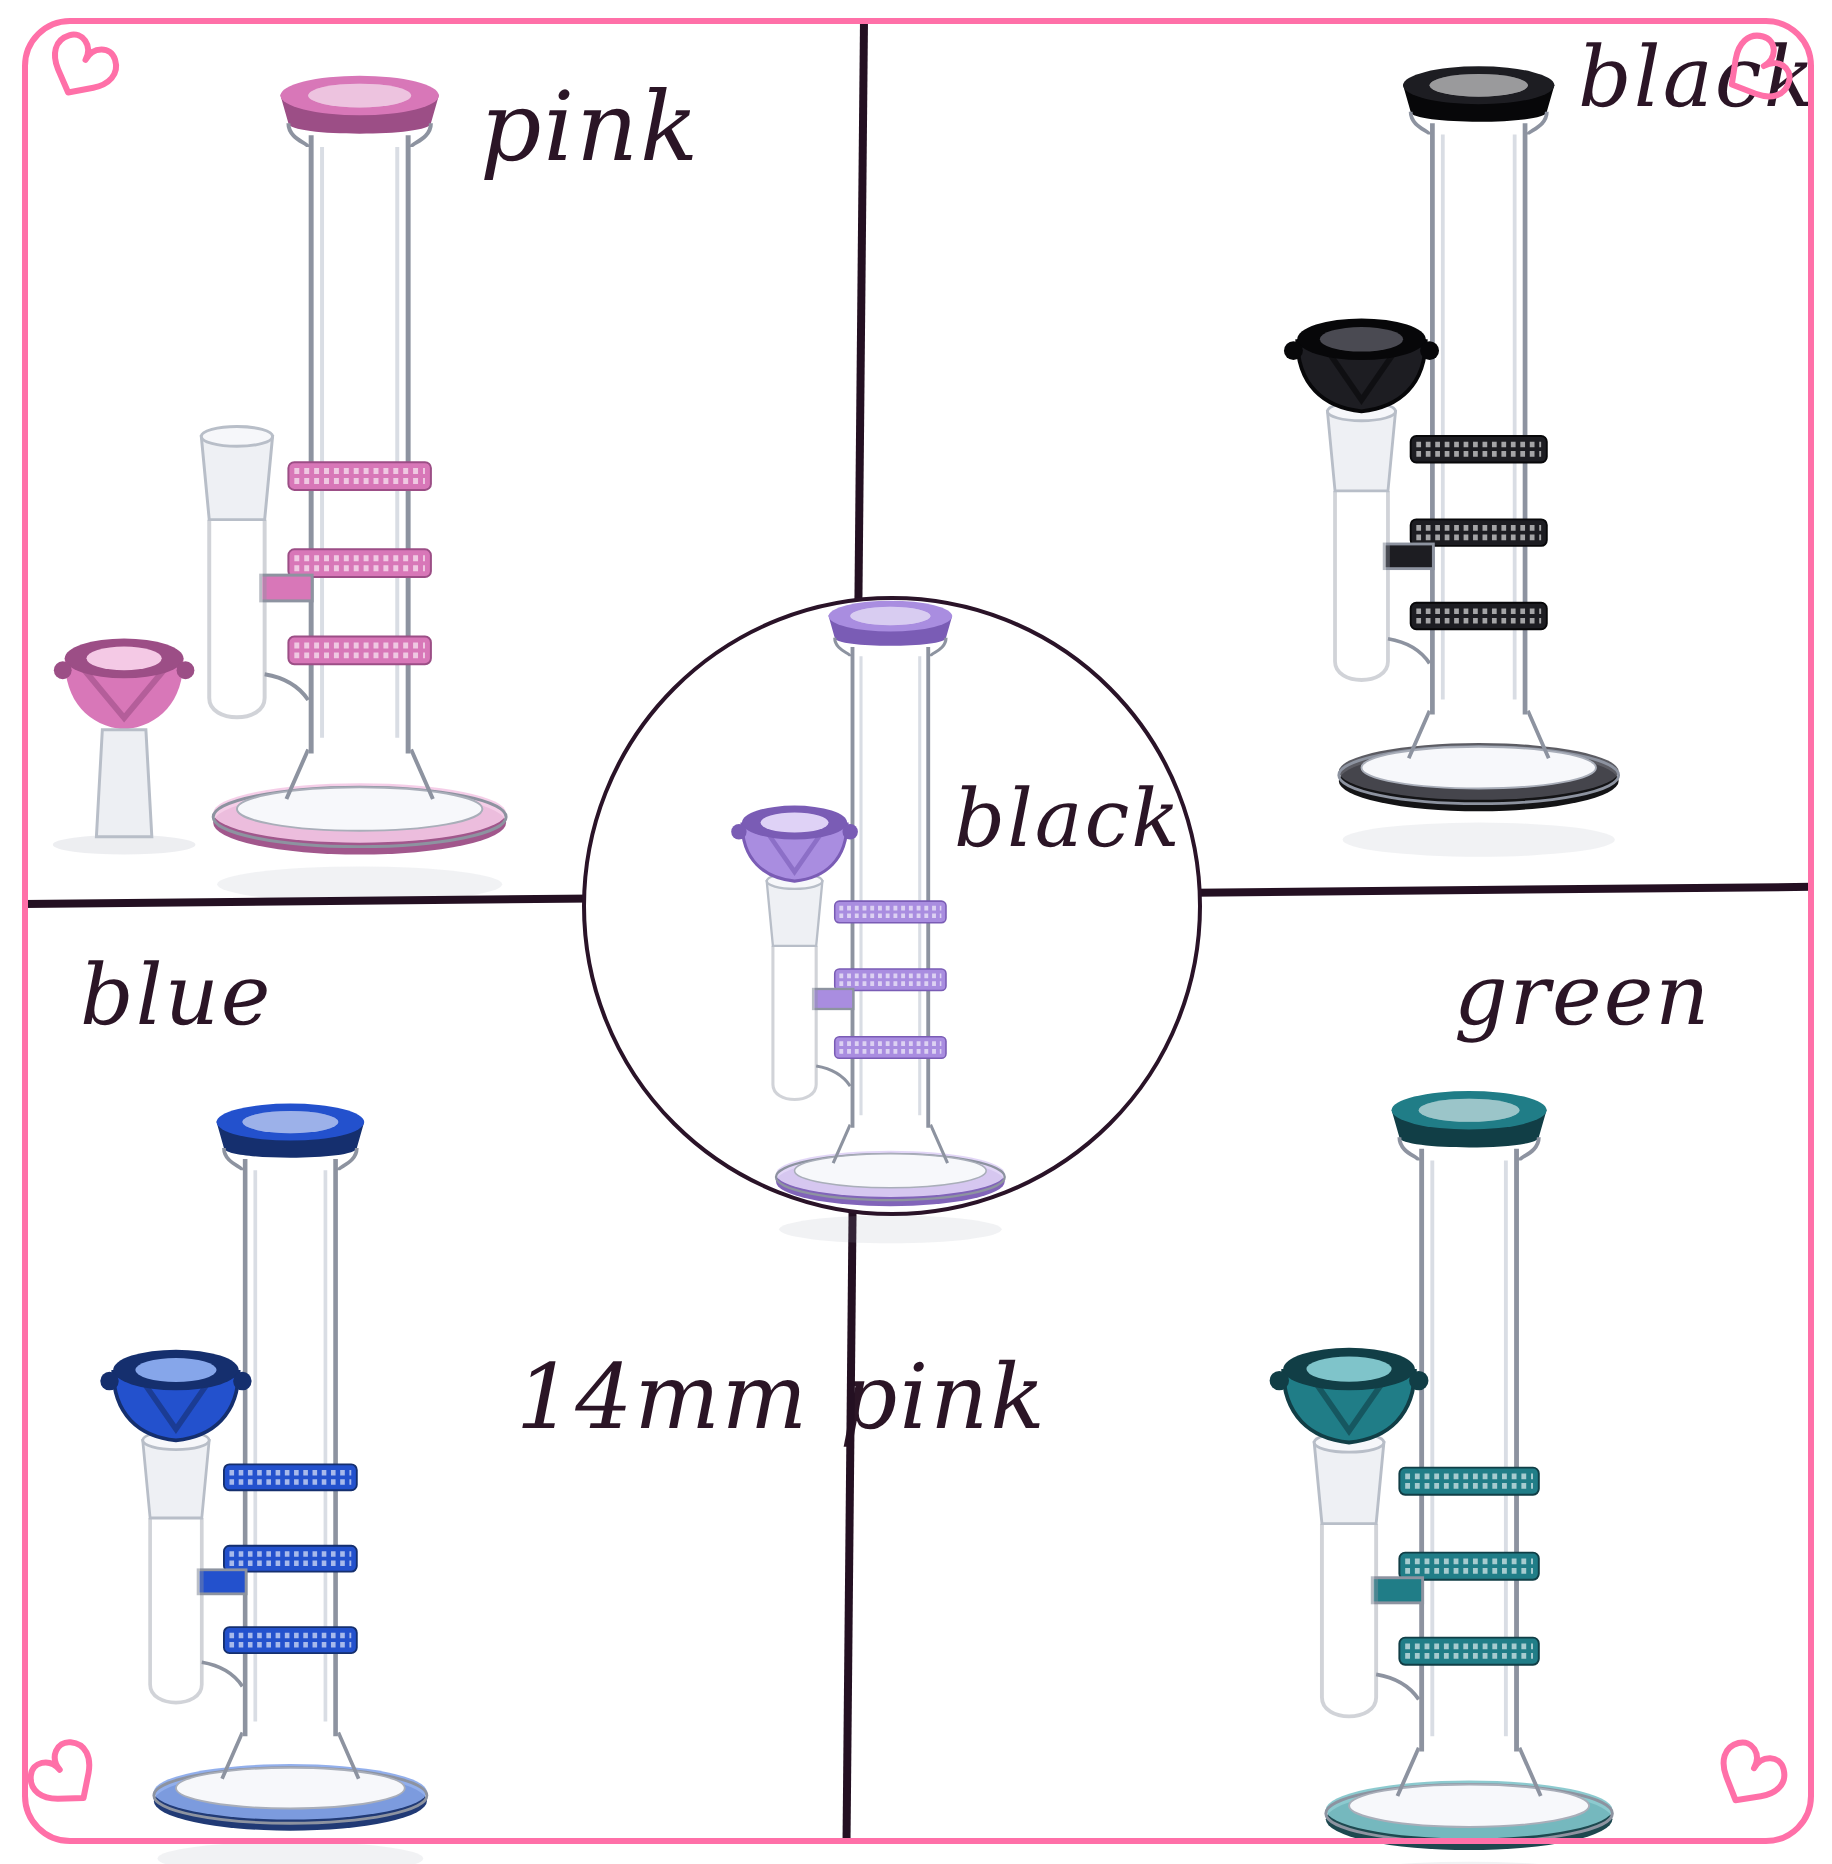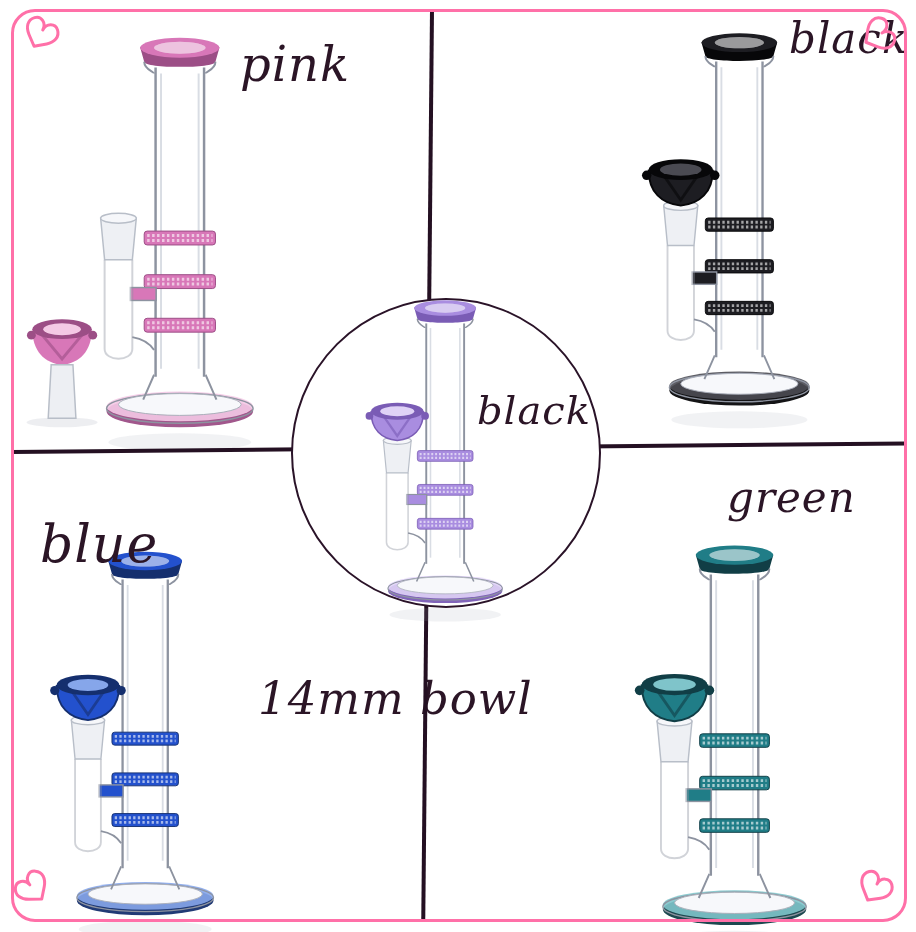--- a/index.html
+++ b/index.html
@@ -22,21 +22,21 @@
   .product-black {left:607px; top:18px;  width:208px; height:417px;}
   .product-purple{left:337px; top:288px; width:170px; height:339px; z-index:5;}
   .product-blue  {left:16px;  top:537px; width:203px; height:407px;}
   .product-green {left:599px; top:530px; width:213px; height:425px;}
   
   .lbl{position:absolute; font-style:italic; color:var(--ink,#2b1526); line-height:1;
     letter-spacing:1px; white-space:nowrap; z-index:2;}
   .lbl-pink  {left:240px; top:40px;  font-size:48px;}
   .lbl-black {left:789px; top:18px;  font-size:42px;}
   .lbl-purple{left:477px; top:390px; font-size:40px; z-index:6;}
-  .lbl-blue  {left:40px;  top:477px; font-size:52px;margin-top:41px;}
+  .lbl-blue  {left:40px;  top:477px; font-size:42px;}
   .lbl-green {left:727px; top:477px; font-size:42px;}
   .lbl-caption{left:258px; top:676px; font-size:45px; z-index:2;}
   
   .frame{position:absolute; left:11px; top:9px; width:896px; height:913px; box-sizing:border-box;
     border:3px solid var(--frame,#ff70a8); border-radius:24px; z-index:7; pointer-events:none;}
   .heart{position:absolute; width:50px; height:50px; z-index:8;}
   .heart svg{display:block; width:100%; height:100%;}
   .heart-tl{left:14px;  top:12px;  transform:rotate(28deg);}
   .heart-tr{left:850px; top:12px;  transform:rotate(60deg);}
   .heart-bl{left:10px;  top:866px; transform:rotate(-40deg);}
@@ -157,21 +157,21 @@
       <use href="#bong-core"></use>
       <use href="#bowl-attached"></use>
     </svg>
   </div>
 
   <div class="lbl lbl-pink">pink</div>
   <div class="lbl lbl-black">black</div>
   <div class="lbl lbl-purple">black</div>
   <div class="lbl lbl-blue">blue</div>
   <div class="lbl lbl-green">green</div>
-  <div class="lbl lbl-caption">14mm bowl</div>
+  <div class="lbl lbl-caption">14mm pink</div>
 
   <div class="frame"></div>
   <div class="heart heart-tl">
     <svg viewBox="0 0 100 100">
         <use href="#heart-shape"></use>
       </svg>
   </div>
   <div class="heart heart-tr">
     <svg viewBox="0 0 100 100">
         <use href="#heart-shape"></use>

